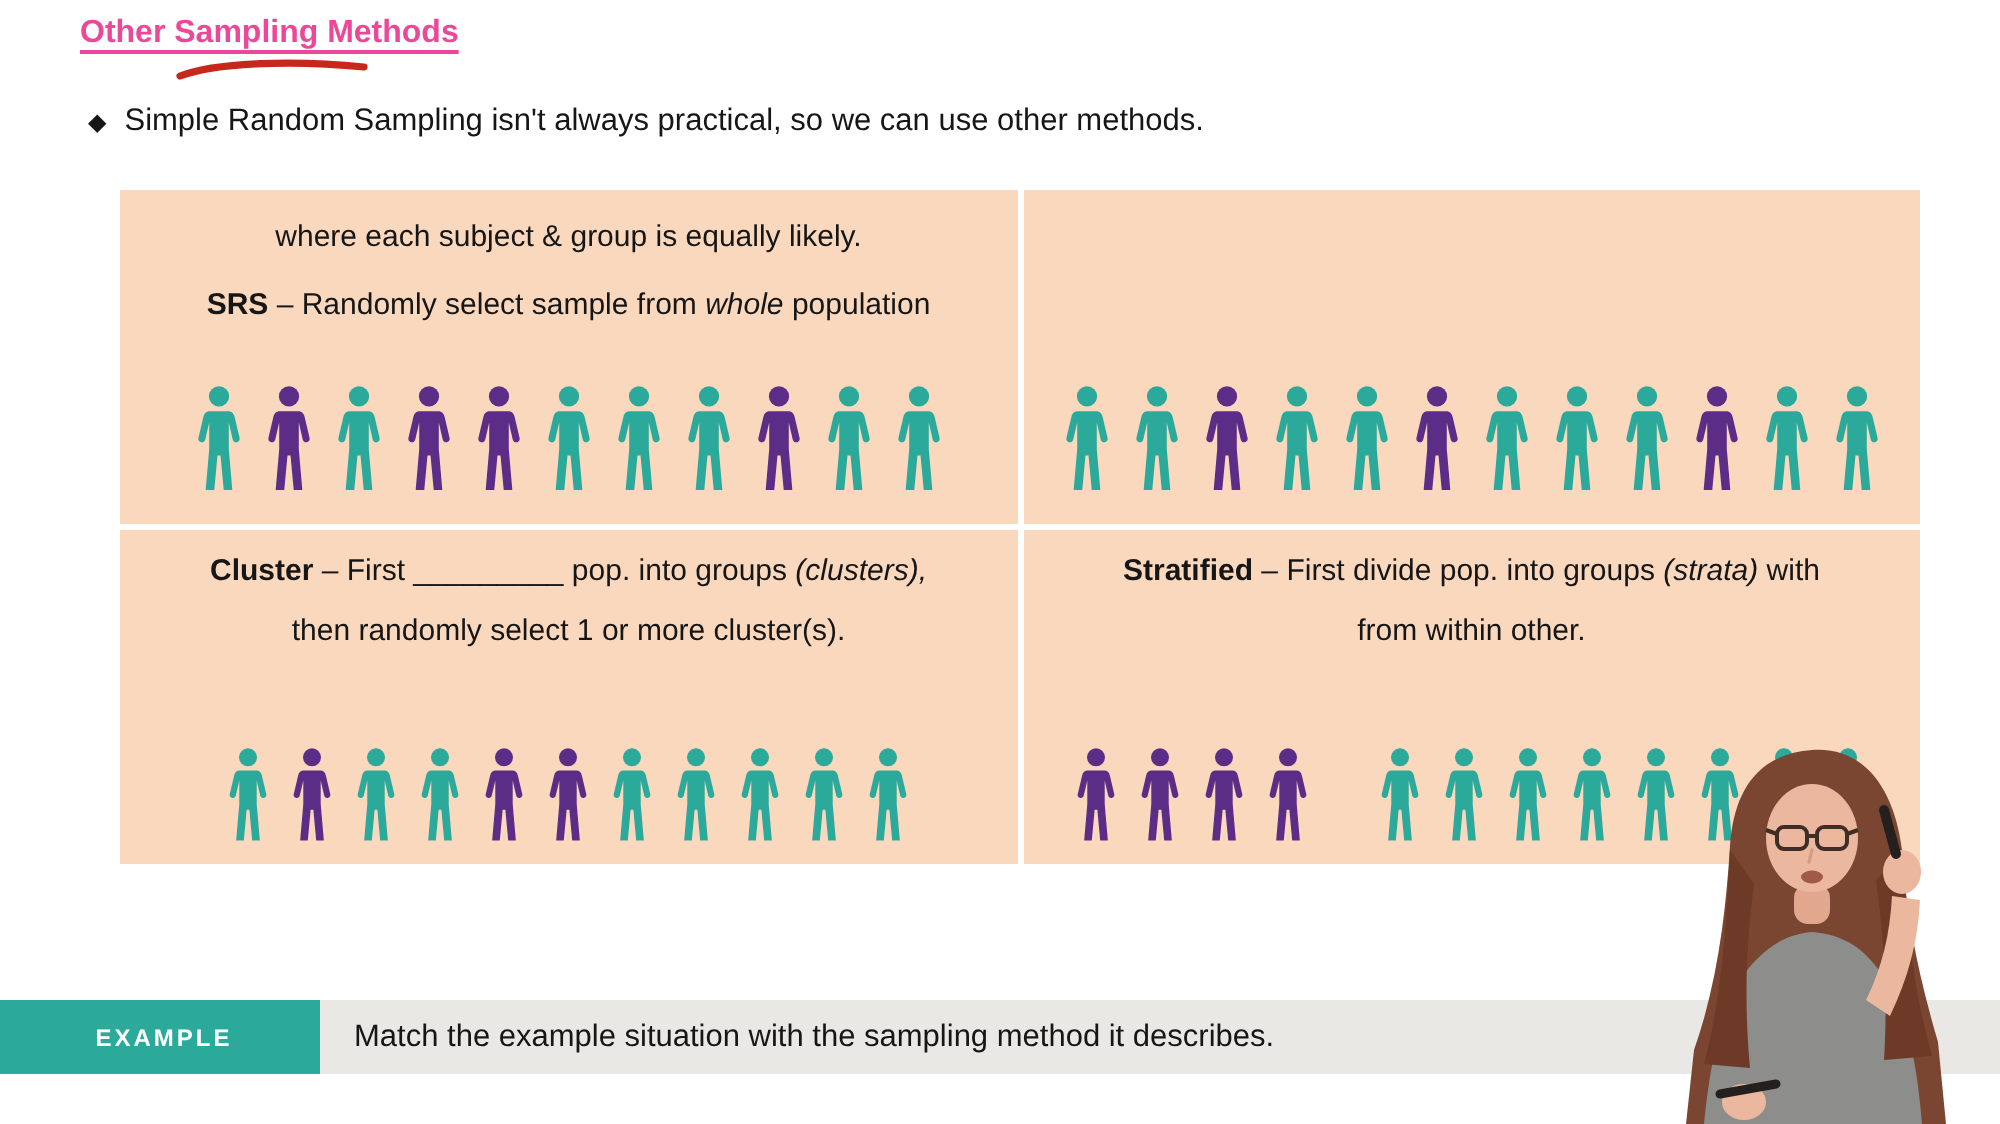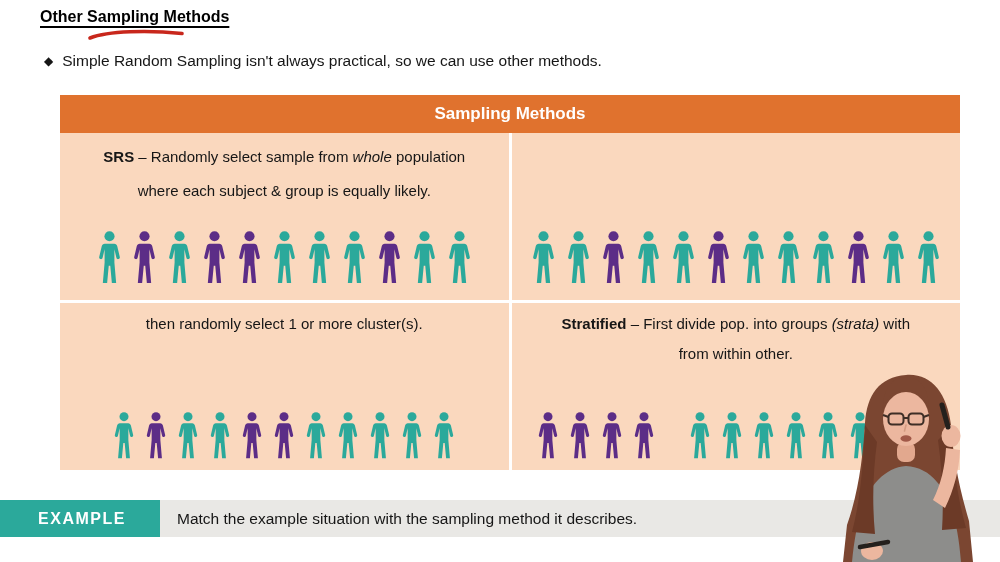--- a/index.html
+++ b/index.html
@@ -6,21 +6,21 @@
   html, body { width: 1000px; height: 562px; }
   body {
     position: relative;
     font-family: "Liberation Sans", "DejaVu Sans", sans-serif;
     background: #ffffff;
     color: #161616;
     overflow: hidden;
   }
   .page-title {
     position: absolute; left: 40px; top: 8px;
-    font-size: 16px; font-weight: 700; color: #000000;
+    font-size: 16px; font-weight: 700; color: #ec4899;
     text-decoration: underline; text-decoration-thickness: 1.6px; text-underline-offset: 4px;
   }
   .swoosh { position: absolute; left: 86px; top: 27px; width: 100px; height: 14px; }
   .swoosh path { stroke: var(--swoosh); }
   .intro {
     position: absolute; left: 44px; top: 52px;
     font-size: 15.5px; display: flex; align-items: center; gap: 9px;
   }
   .bullet-icon { font-size: 12px; }
   .methods-table { position: absolute; left: 60px; top: 95px; width: 900px; height: 375px; }
@@ -45,21 +45,21 @@
   .em { font-style: italic; }
   .people-row { display: flex; align-items: flex-end; gap: 8px; margin-top: auto; margin-bottom: 12px; }
   .people-row .person { width: 27px; height: 60px; display: block; }
   .people-row.small { margin-bottom: 9px; }
   .people-row.small .person { width: 24px; height: 50px; }
   .pgap { width: 16px; display: inline-block; }
   .example-label {
     position: absolute; left: 0; top: 500px; width: 164px; height: 37px;
     background: var(--example_bg); color: #fff;
     display: flex; align-items: center; justify-content: center;
-    font-weight: 700; font-size: 16px; letter-spacing: 1.5px;
+    font-weight: 700; font-size: 12px; letter-spacing: 1.5px;
   }
   .example-bar {
     position: absolute; left: 160px; top: 500px; width: 904px; height: 37px;
     background: var(--bar_bg); display: flex; align-items: center;
     padding-left: 17px; font-size: 15.5px;
   }
   .interpreter { position: absolute; right: 4px; bottom: 0; width: 180px; height: 192px; z-index: 10; }
 </style>
 </head>
 <body>
@@ -69,26 +69,25 @@
 <svg class="swoosh" viewBox="0 0 100 14">
   <path d="M4 11 C22 4 62 3 96 6.5" fill="none" stroke-width="3.6" stroke-linecap="round"></path>
 </svg>
 
 <div class="intro">
   <span class="bullet-icon">◆</span>
   <span>Simple Random Sampling isn't always practical, so we can use other methods.</span>
 </div>
 
 <div class="methods-table">
-  <div class="table-header">Sampling Methods</div>
   <div class="table-body">
 
     <div class="cell">
+      <div class="tline">where each subject &amp; group is equally likely.</div>
       <div class="tline"><span class="term">SRS</span><span> – Randomly select sample from </span><span class="em">whole</span><span> population</span></div>
-      <div class="tline">where each subject &amp; group is equally likely.</div>
       <div class="people-row">
           <svg viewBox="0 0 32 64" class="person">
             <circle cx="16" cy="6.2" r="6" fill="#2BA99B"></circle>
             <path d="M10.4 15 H21.6 C23.4 15 24.8 16.3 25.2 18.1 L28.2 30.8 C28.5 32.1 27.7 33.1 26.5 33.3 C25.3 33.5 24.4 32.8 24.1 31.5 L21.8 21.6 L21.8 37.4 L23.9 61.6 H18.8 L16.9 41.2 H15.1 L13.2 61.6 H8.1 L10.2 37.4 L10.2 21.6 L7.9 31.5 C7.6 32.8 6.7 33.5 5.5 33.3 C4.3 33.1 3.5 32.1 3.8 30.8 L6.8 18.1 C7.2 16.3 8.6 15 10.4 15 Z" fill="#2BA99B"></path>
           </svg>
           <svg viewBox="0 0 32 64" class="person">
             <circle cx="16" cy="6.2" r="6" fill="#5C2D87"></circle>
             <path d="M10.4 15 H21.6 C23.4 15 24.8 16.3 25.2 18.1 L28.2 30.8 C28.5 32.1 27.7 33.1 26.5 33.3 C25.3 33.5 24.4 32.8 24.1 31.5 L21.8 21.6 L21.8 37.4 L23.9 61.6 H18.8 L16.9 41.2 H15.1 L13.2 61.6 H8.1 L10.2 37.4 L10.2 21.6 L7.9 31.5 C7.6 32.8 6.7 33.5 5.5 33.3 C4.3 33.1 3.5 32.1 3.8 30.8 L6.8 18.1 C7.2 16.3 8.6 15 10.4 15 Z" fill="#5C2D87"></path>
           </svg>
           <svg viewBox="0 0 32 64" class="person">
@@ -177,20 +176,21 @@
             <path d="M10.4 15 H21.6 C23.4 15 24.8 16.3 25.2 18.1 L28.2 30.8 C28.5 32.1 27.7 33.1 26.5 33.3 C25.3 33.5 24.4 32.8 24.1 31.5 L21.8 21.6 L21.8 37.4 L23.9 61.6 H18.8 L16.9 41.2 H15.1 L13.2 61.6 H8.1 L10.2 37.4 L10.2 21.6 L7.9 31.5 C7.6 32.8 6.7 33.5 5.5 33.3 C4.3 33.1 3.5 32.1 3.8 30.8 L6.8 18.1 C7.2 16.3 8.6 15 10.4 15 Z" fill="#2BA99B"></path>
           </svg>
           <svg viewBox="0 0 32 64" class="person">
             <circle cx="16" cy="6.2" r="6" fill="#2BA99B"></circle>
             <path d="M10.4 15 H21.6 C23.4 15 24.8 16.3 25.2 18.1 L28.2 30.8 C28.5 32.1 27.7 33.1 26.5 33.3 C25.3 33.5 24.4 32.8 24.1 31.5 L21.8 21.6 L21.8 37.4 L23.9 61.6 H18.8 L16.9 41.2 H15.1 L13.2 61.6 H8.1 L10.2 37.4 L10.2 21.6 L7.9 31.5 C7.6 32.8 6.7 33.5 5.5 33.3 C4.3 33.1 3.5 32.1 3.8 30.8 L6.8 18.1 C7.2 16.3 8.6 15 10.4 15 Z" fill="#2BA99B"></path>
           </svg>
         </div>
     </div>
 
     <div class="cell row-bottom">
+      <div class="tline"><span class="term">Cluster</span><span> – First _________ pop. into groups </span><span class="em">(clusters),</span></div>
       <div class="tline">then randomly select 1 or more cluster(s).</div>
       <div class="people-row small">
           <svg viewBox="0 0 32 64" class="person">
             <circle cx="16" cy="6.2" r="6" fill="#2BA99B"></circle>
             <path d="M10.4 15 H21.6 C23.4 15 24.8 16.3 25.2 18.1 L28.2 30.8 C28.5 32.1 27.7 33.1 26.5 33.3 C25.3 33.5 24.4 32.8 24.1 31.5 L21.8 21.6 L21.8 37.4 L23.9 61.6 H18.8 L16.9 41.2 H15.1 L13.2 61.6 H8.1 L10.2 37.4 L10.2 21.6 L7.9 31.5 C7.6 32.8 6.7 33.5 5.5 33.3 C4.3 33.1 3.5 32.1 3.8 30.8 L6.8 18.1 C7.2 16.3 8.6 15 10.4 15 Z" fill="#2BA99B"></path>
           </svg>
           <svg viewBox="0 0 32 64" class="person">
             <circle cx="16" cy="6.2" r="6" fill="#5C2D87"></circle>
             <path d="M10.4 15 H21.6 C23.4 15 24.8 16.3 25.2 18.1 L28.2 30.8 C28.5 32.1 27.7 33.1 26.5 33.3 C25.3 33.5 24.4 32.8 24.1 31.5 L21.8 21.6 L21.8 37.4 L23.9 61.6 H18.8 L16.9 41.2 H15.1 L13.2 61.6 H8.1 L10.2 37.4 L10.2 21.6 L7.9 31.5 C7.6 32.8 6.7 33.5 5.5 33.3 C4.3 33.1 3.5 32.1 3.8 30.8 L6.8 18.1 C7.2 16.3 8.6 15 10.4 15 Z" fill="#5C2D87"></path>
           </svg>

